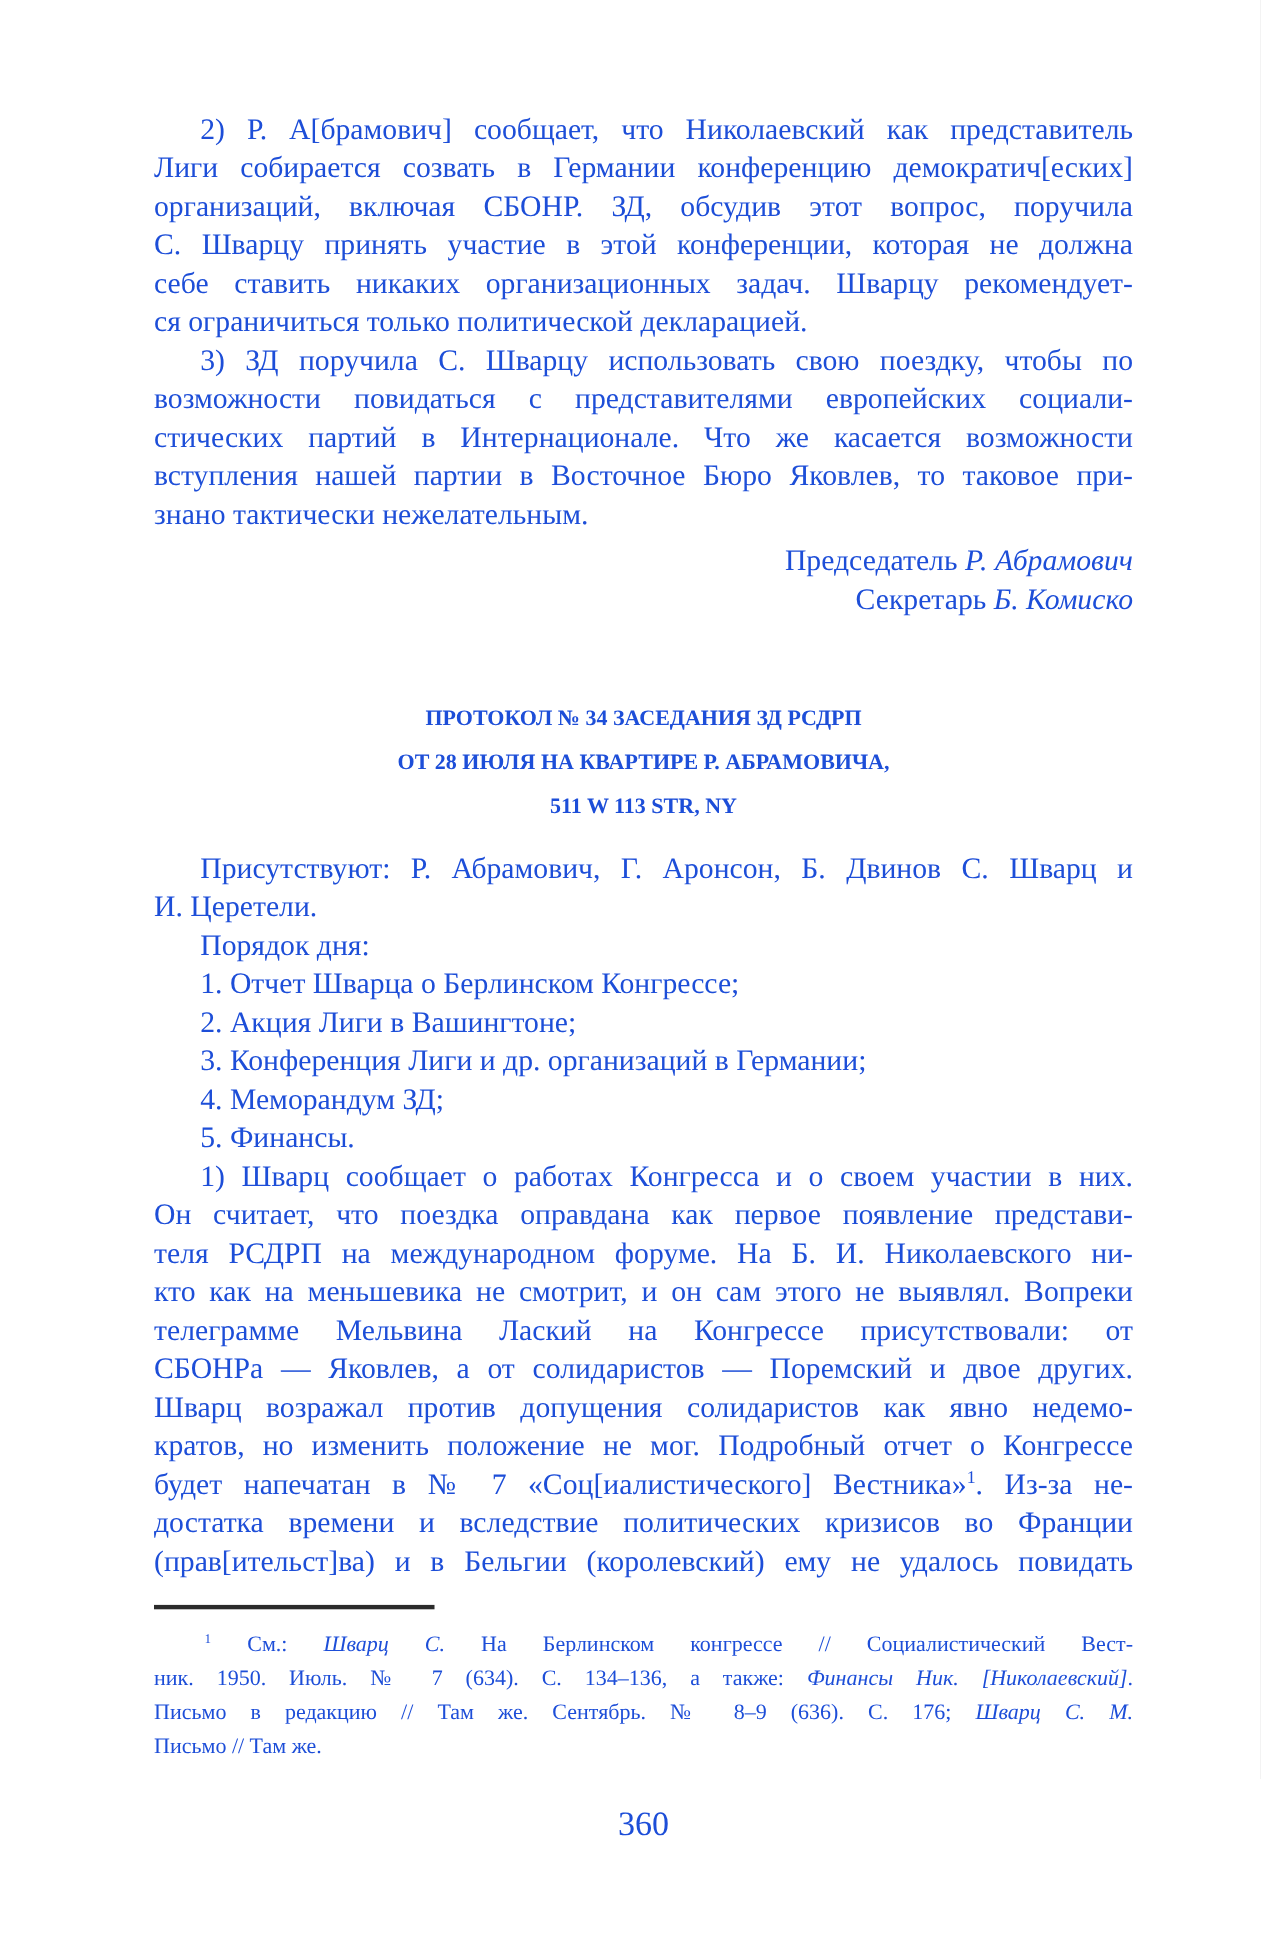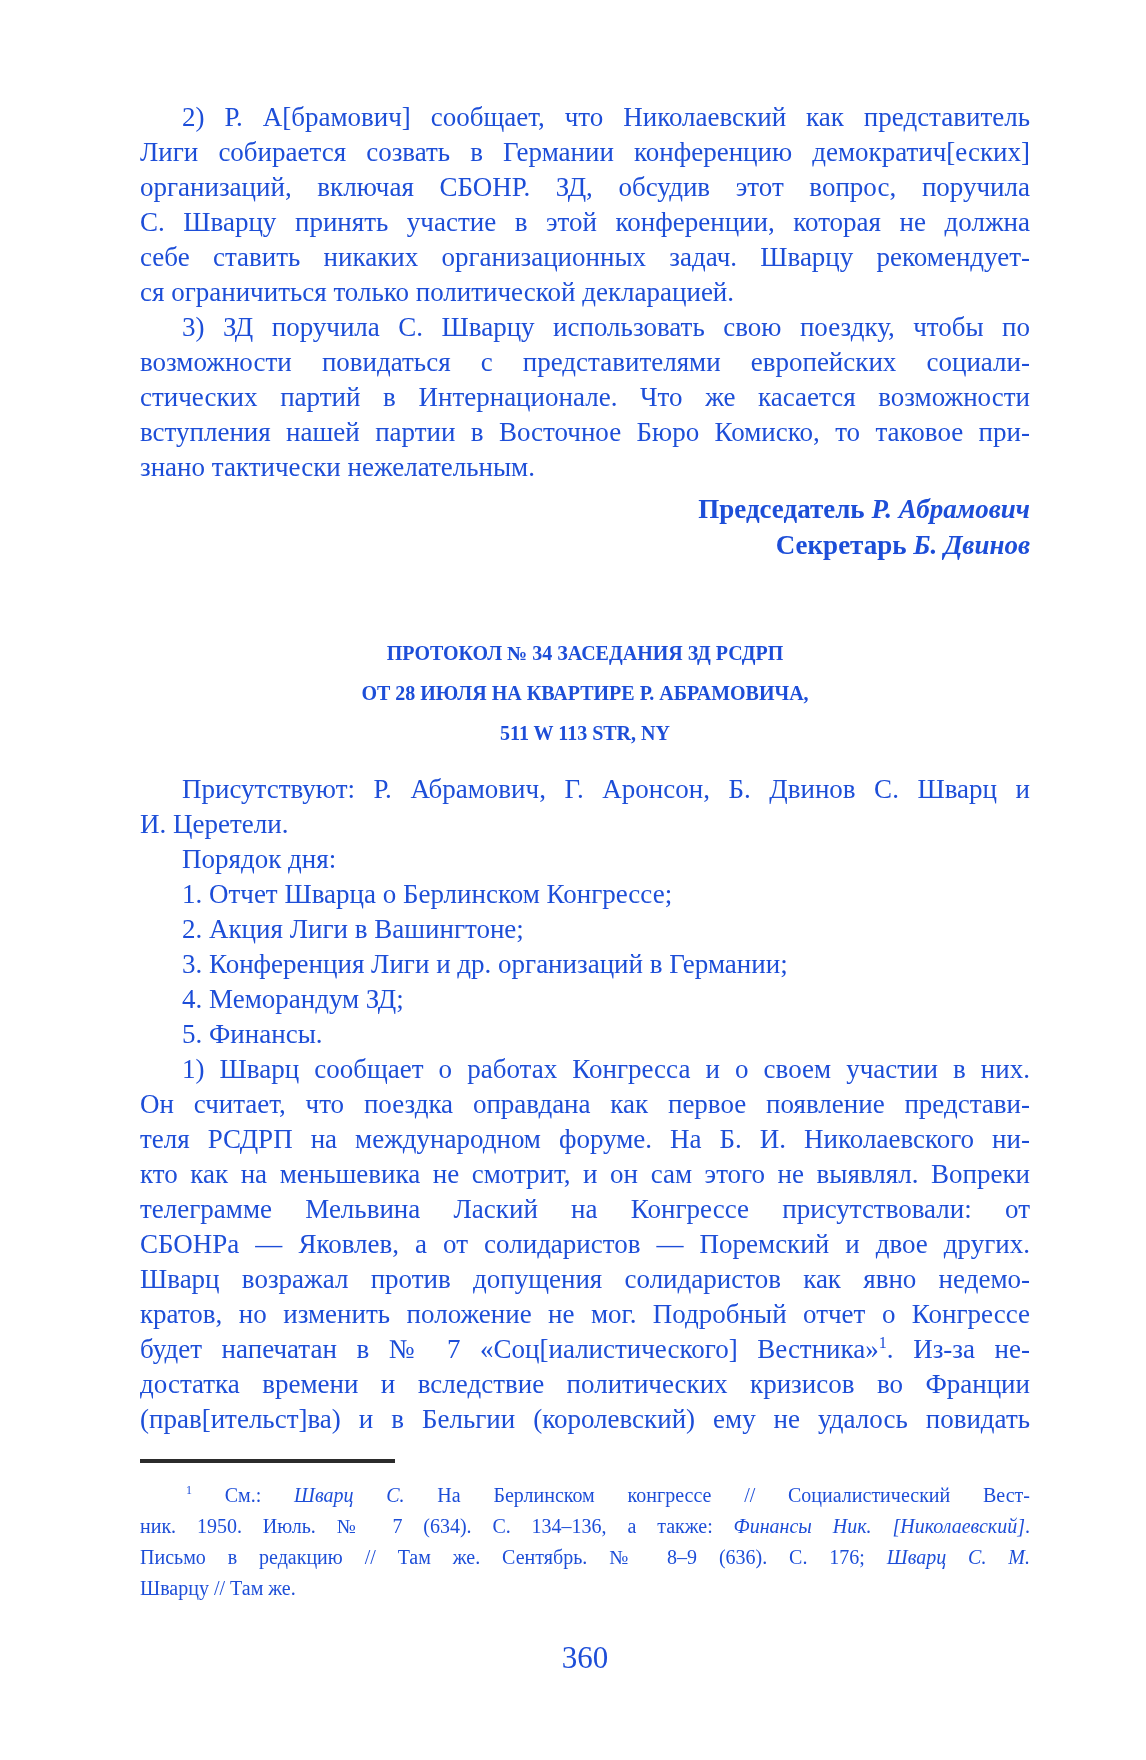--- a/index.html
+++ b/index.html
@@ -20,21 +20,21 @@
   .content {
     margin-left: 140px;
     width: 890px;
     padding-top: 100px;
     font-size: 27px;
     line-height: 35px;
   }
   .line { min-height: 35px; }
   .al-j { text-align: justify; text-align-last: justify; }
   .al-l { text-align: left;  text-align-last: left; }
-  .al-r { text-align: left; text-align-last: right; font-weight: bold; }
+  .al-r { text-align: left; text-align-last: right; }
   .al-c { text-align: center; text-align-last: center; }
   .indent { text-indent: 42px; }
   .it { font-style: italic; }
   .sup {
     font-size: 60%;
     vertical-align: super;
     line-height: 0;
   }
   section.para { margin: 0; }
   section.signature { margin-top: 6px; }
@@ -78,27 +78,27 @@
         <div class="line al-j"><span>организаций, включая СБОНР. ЗД, обсудив этот вопрос, поручила</span></div>
         <div class="line al-j"><span>С. Шварцу принять участие в этой конференции, которая не должна</span></div>
         <div class="line al-j"><span>себе ставить никаких организационных задач. Шварцу рекомендует-</span></div>
         <div class="line al-l"><span>ся ограничиться только политической декларацией.</span></div>
       </section>
 
     <section class="para">
         <div class="line al-j indent"><span>3) ЗД поручила С. Шварцу использовать свою поездку, чтобы по</span></div>
         <div class="line al-j"><span>возможности повидаться с представителями европейских социали-</span></div>
         <div class="line al-j"><span>стических партий в Интернационале. Что же касается возможности</span></div>
-        <div class="line al-j"><span>вступления нашей партии в Восточное Бюро Комиско, то таковое при-</span></div>
+        <div class="line al-j"><span>вступления нашей партии в Восточное Бюро Яковлев, то таковое при-</span></div>
         <div class="line al-l"><span>знано тактически нежелательным.</span></div>
       </section>
 
     <section class="signature">
         <div class="line al-r"><span>Председатель </span><span class="it">Р. Абрамович</span></div>
-        <div class="line al-r"><span>Секретарь </span><span class="it">Б. Двинов</span></div>
+        <div class="line al-r"><span>Секретарь </span><span class="it">Б. Комиско</span></div>
       </section>
 
     <section class="title">
         <div class="line al-c"><span>ПРОТОКОЛ № 34 ЗАСЕДАНИЯ ЗД РСДРП</span></div>
         <div class="line al-c"><span>ОТ 28 ИЮЛЯ НА КВАРТИРЕ Р. АБРАМОВИЧА,</span></div>
         <div class="line al-c"><span>511 W 113 STR, NY</span></div>
       </section>
 
     <section class="body">
         <div class="line al-j indent"><span>Присутствуют: Р. Абрамович, Г. Аронсон, Б. Двинов С. Шварц и</span></div>
@@ -121,19 +121,19 @@
         <div class="line al-j"><span>достатка времени и вследствие политических кризисов во Франции</span></div>
         <div class="line al-j"><span>(прав[ительст]ва) и в Бельгии (королевский) ему не удалось повидать</span></div>
       </section>
 
     <div class="fn-rule"></div>
 
     <section class="footnote">
         <div class="line al-j indent"><span class="sup">1</span><span> См.: </span><span class="it">Шварц С.</span><span> На Берлинском конгрессе // Социалистический Вест-</span></div>
         <div class="line al-j"><span>ник. 1950. Июль. № 7 (634). С. 134–136, а также: </span><span class="it">Финансы Ник.</span><span> </span><span class="it">[Николаевский]</span><span>.</span></div>
         <div class="line al-j"><span>Письмо в редакцию // Там же. Сентябрь. № 8–9 (636). С. 176; </span><span class="it">Шварц С. М.</span></div>
-        <div class="line al-l"><span>Шварцу // Там же.</span></div>
+        <div class="line al-l"><span>Письмо // Там же.</span></div>
       </section>
 
     <div class="page-number">360</div>
 
   </div>
 </div>
 
 </body></html>

